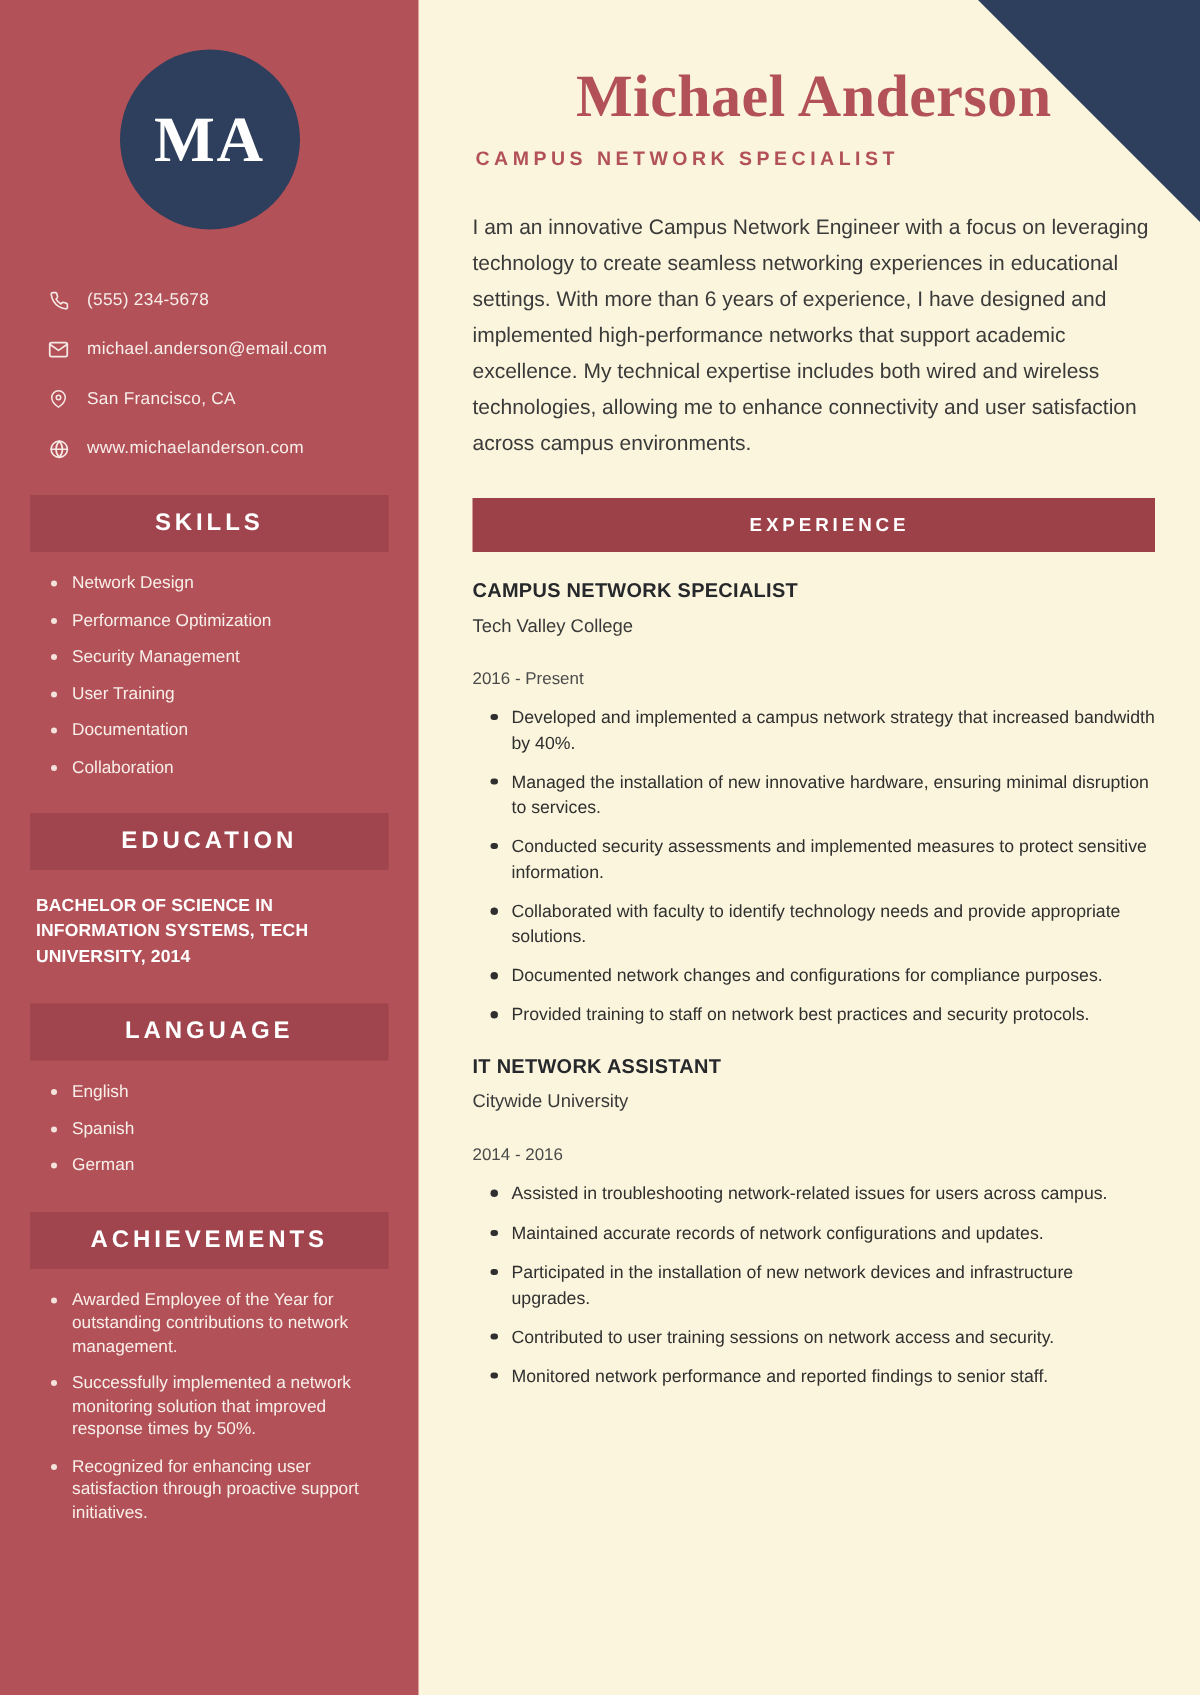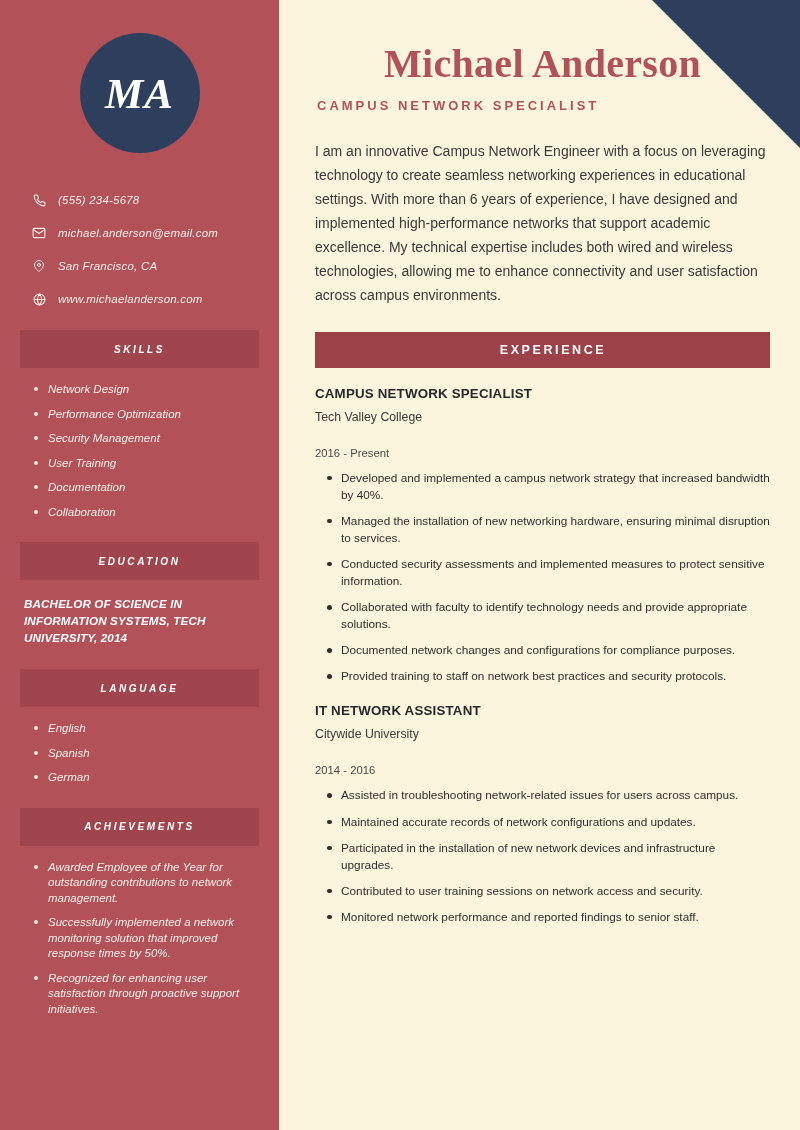--- a/index.html
+++ b/index.html
@@ -23,21 +23,20 @@
   
   .sidebar {
     position: absolute;
     left: 0;
     top: 0;
     width: 279px;
     height: 1130px;
     background: #b35159;
     box-sizing: border-box;
     padding: 0 20px;
-    font-style: italic;
   }
   .avatar {
     width: 120px;
     height: 120px;
     border-radius: 60px;
     background: #2d3f5c;
     margin: 33px auto 0 auto;
     display: flex;
     align-items: center;
     justify-content: center;
@@ -76,21 +75,21 @@
   .section-header {
     background: #a0454d;
     height: 38px;
     margin-top: 22px;
     display: flex;
     align-items: center;
     justify-content: center;
   }
   .section-header span {
     color: #ffffff;
-    font-size: 10px;
+    font-size: 16px;
     font-weight: bold;
     letter-spacing: 2.6px;
   }
   .bullet-list {
     list-style: none;
     margin: 14px 0 0 0;
     padding: 0 0 0 14px;
   }
   .bullet-list li {
     position: relative;
@@ -326,21 +325,21 @@
     <div class="main-section-header">
       <span>EXPERIENCE</span>
     </div>
 
     <div class="job-block">
       <div class="job-role">CAMPUS NETWORK SPECIALIST</div>
       <div class="job-company">Tech Valley College</div>
       <div class="job-dates">2016 - Present</div>
       <ul class="job-points">
         <li>Developed and implemented a campus network strategy that increased bandwidth by 40%.</li>
-        <li>Managed the installation of new networking hardware, ensuring minimal disruption to services.</li>
+        <li>Managed the installation of new innovative hardware, ensuring minimal disruption to services.</li>
         <li>Conducted security assessments and implemented measures to protect sensitive information.</li>
         <li>Collaborated with faculty to identify technology needs and provide appropriate solutions.</li>
         <li>Documented network changes and configurations for compliance purposes.</li>
         <li>Provided training to staff on network best practices and security protocols.</li>
       </ul>
     </div>
 
     <div class="job-block">
       <div class="job-role">IT NETWORK ASSISTANT</div>
       <div class="job-company">Citywide University</div>

